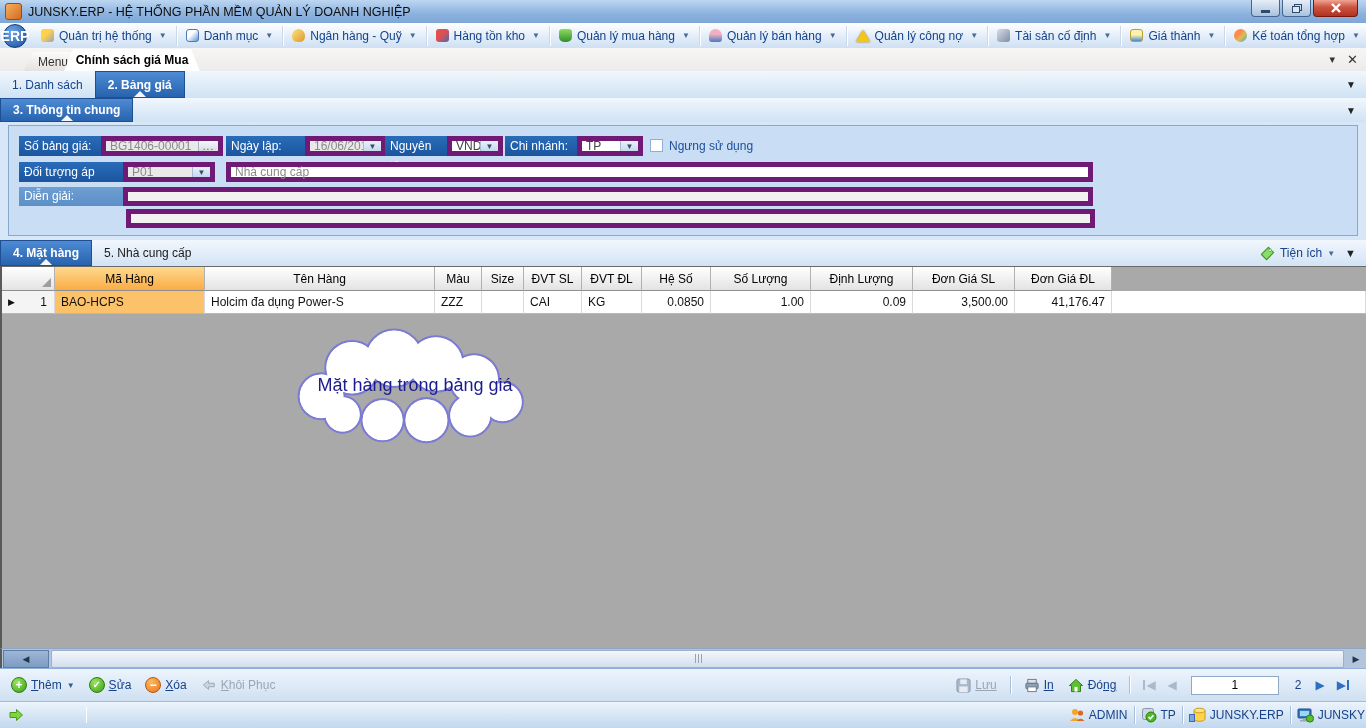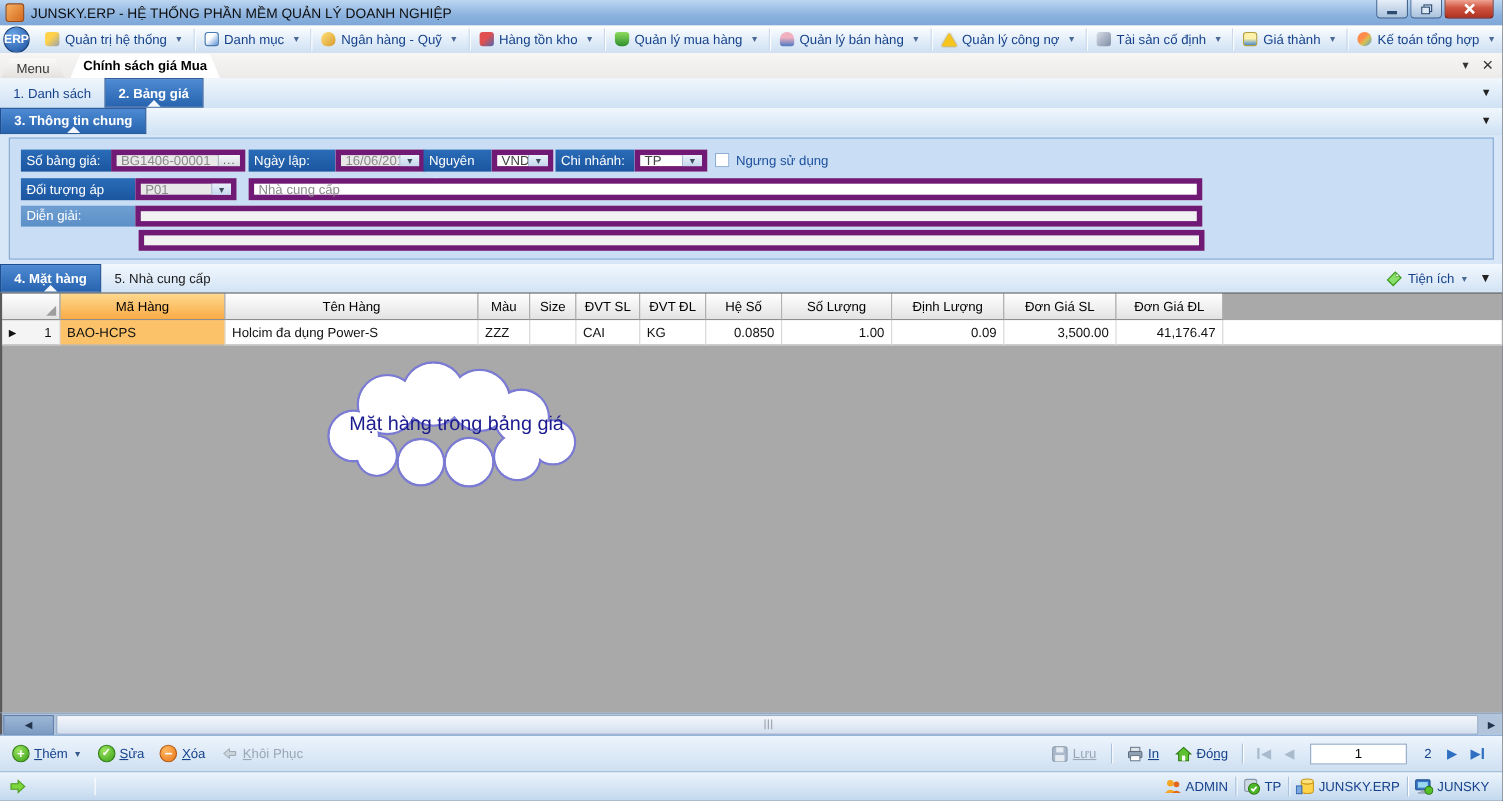--- a/index.html
+++ b/index.html
@@ -22,21 +22,21 @@
   .glyph-restore{position:relative;width:10px;height:9px;}
   .glyph-restore i{position:absolute;width:6px;height:5px;border:1.5px solid #2e4a6e;background:transparent;display:block;}
   .glyph-restore i:first-child{right:0;top:0;}
   .glyph-restore i:last-child{left:0;bottom:0;background:#dce8f4;}
   
   .menubar{position:absolute;top:23px;left:0;right:0;height:25px;
     background:linear-gradient(#ffffff,#e2edf9 55%,#cfe0f2);
     border-bottom:1px solid #b6c9de;display:flex;align-items:center;}
   .erpbadge{width:22px;height:22px;margin:0 5px 0 3px;border-radius:50%;
     background:radial-gradient(circle at 35% 30%,#6aa6e8,#1c4f9e);
-    border:1px solid #143a72;color:#fff;font-size:11px;font-weight:bold;
+    border:1px solid #143a72;color:#fff;font-size:14px;font-weight:bold;
     display:flex;align-items:center;justify-content:center;}
   .mitem{display:flex;align-items:center;gap:5px;padding:0 9px;height:20px;
     color:#15428b;white-space:nowrap;border-right:1px solid #c9d9eb;box-shadow:1px 0 0 #fff;}
   .mitem .caret{font-size:8px;color:#4a6a96;margin-left:2px;}
   .mi{width:13px;height:13px;border-radius:3px;display:inline-block;flex:none;}
   .mi-tools{background:linear-gradient(135deg,#ffd24a 40%,#9aa2b4);}
   .mi-list{background:linear-gradient(135deg,#fdfdfd 40%,#5e95d8);border:1px solid #4a7ab0;box-sizing:border-box;}
   .mi-bank{background:linear-gradient(135deg,#ffe27a,#d89a30);border-radius:50% 50% 40% 40%;}
   .mi-inventory{background:linear-gradient(135deg,#e05050 45%,#4a6ab0);}
   .mi-purchase{background:linear-gradient(#8fdc60,#2e8f2e);border-radius:3px 3px 5px 5px;}
@@ -158,21 +158,21 @@
   .navarrow .bar{width:2px;height:10px;background:currentColor;margin:0 1px;}
   .pageinput{width:88px;height:19px;border:1px solid #8fa8c8;background:#fff;
     text-align:center;font-size:12px;font-family:"Liberation Sans",sans-serif;margin:0 8px;box-sizing:border-box;}
   .pagenext{color:#15428b;padding:0 8px;}
   
   .statusbar{position:absolute;top:701px;left:0;right:0;height:27px;
     background:linear-gradient(#ecf4fc,#c2d8ee);border-top:1px solid #a0bcd8;
     display:flex;align-items:center;box-sizing:border-box;}
   .statusbar .cursorline{width:1px;height:16px;background:#fff;margin-left:62px;}
   .stgroup{display:flex;align-items:center;gap:4px;color:#15428b;font-size:12px;white-space:nowrap;}
-  .st-right{margin-left:auto;display:flex;align-items:center;padding-right:12px;}
+  .st-right{margin-left:auto;display:flex;align-items:center;padding-right:1px;}
   u{text-decoration:underline;}
 </style>
 </head>
 <body>
 
 <div id="app">
 
   <div class="titlebar">
     <span class="appicon"></span>
     <span class="apptitle">JUNSKY.ERP - HỆ THỐNG PHẦN MỀM QUẢN LÝ DOANH NGHIỆP</span>
@@ -243,21 +243,21 @@
       </div>
     <div class="mitem" style="border-right:none;box-shadow:none;">
         <span class="mi mi-accounting"></span>
         <span>Kế toán tổng hợp</span>
         <span class="caret">▼</span>
       </div>
     <div class="overflow-chevron">»<br>▾</div>
   </div>
 
   <div class="tabstrip">
-    <div class="doctab" style="left:1px;width:58px;justify-content:center;">
+    <div class="doctab" style="left:24px;width:58px;justify-content:center;">
         <span>Menu</span>
       </div>
     <div class="doctab active" style="left:64px;width:136px;">
         <span>Chính sách giá Mua</span>
       </div>
     <div class="tabstrip-btns">
       <span>▾</span>
       <span style="font-size:13px;">✕</span>
     </div>
   </div>

